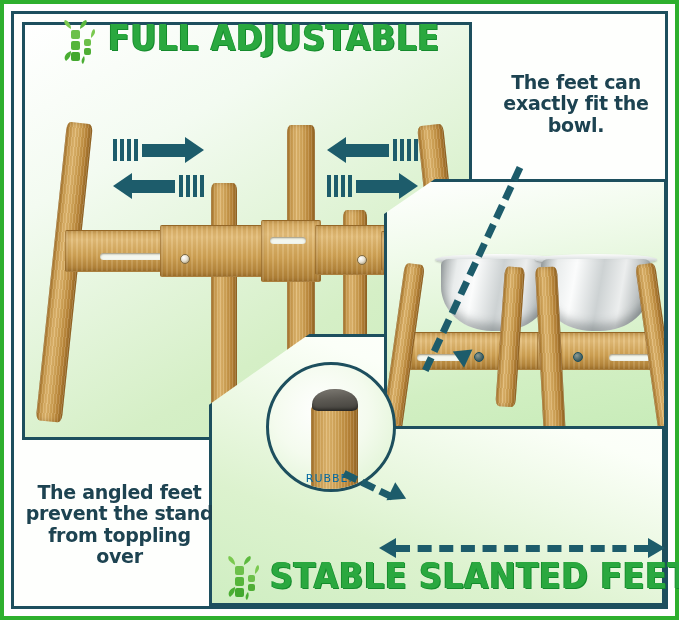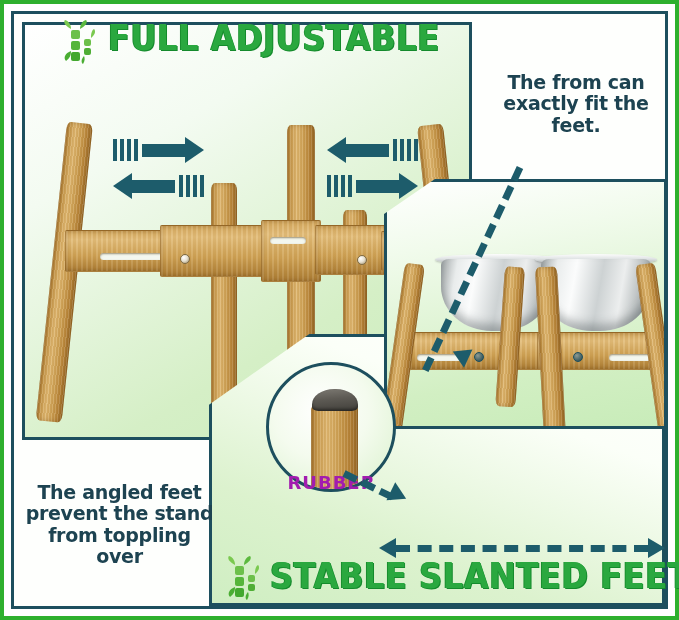--- a/index.html
+++ b/index.html
@@ -75,21 +75,21 @@
 
   
   .headline{position:absolute;font-family:"DejaVu Sans","Liberation Sans",sans-serif;
             font-weight:bold;font-size:35px;letter-spacing:.5px;color:#2aa83f;
             text-shadow:1px 1px 0 #148a2c,-1px 0 0 #1b8f30;
             transform:scaleX(.92);transform-origin:left center;white-space:nowrap;}
 
   .note{position:absolute;color:#1d4351;font-weight:bold;line-height:1.13;
         font-size:19px;text-align:center;letter-spacing:-.3px;}
 
-  .smalllabel{position:absolute;color:#a21caf;font-weight:bold;font-size:18px;
+  .smalllabel{position:absolute;color:#0369a1;font-weight:normal;font-size:11px;
         letter-spacing:1px;text-align:center;line-height:1.2;}
 
   .magnifier{position:absolute;border:3px solid #1d4f5e;border-radius:50%;
         background:radial-gradient(circle at 42% 36%,#ffffff 0%,#f4fbee 45%,#d9f1cc 100%);
         box-sizing:border-box;overflow:hidden;}
   .pad{position:absolute;border-radius:48% 48% 14% 14%/70% 70% 18% 18%;
         background:linear-gradient(175deg,#7d7a73 0%,#5d5a54 45%,#413f3a 100%);
         box-shadow:inset 0 -2px 3px rgba(0,0,0,.4);}
 
   .dashline{position:absolute;height:0;border-top:7px dashed #1d5c6b;
@@ -256,22 +256,22 @@
         <path d="M18 9 C24 6,26 2,24 0 C20 1,18 5,18 9Z" fill="#5bb93e"></path>
         <path d="M9 31 C3 33,1 38,4 41 C8 38,9 35,9 31Z" fill="#4aad33"></path>
         <path d="M29 18 C33 15,34 11,32 9 C29 11,29 15,29 18Z" fill="#7ac94f"></path>
         <path d="M22 36 C19 39,19 43,21 44 C23 41,23 38,22 36Z" fill="#4aad33"></path>
       </g>
     </svg>
   </span>
   <div class="headline" style="left:266px;top:552px;">STABLE SLANTED FEET</div>
 
   <div class="note" style="left:472px;top:68px;width:200px;">
-    <div>The from can</div>
-    <div>exactly fit the feet.</div>
+    <div>The feet can</div>
+    <div>exactly fit the bowl.</div>
   </div>
 
   <div class="note" style="left:18px;top:478px;width:195px;">
     <div>The angled feet</div>
     <div>prevent the stand</div>
     <div>from toppling</div>
     <div>over</div>
   </div>
 </div>
 

